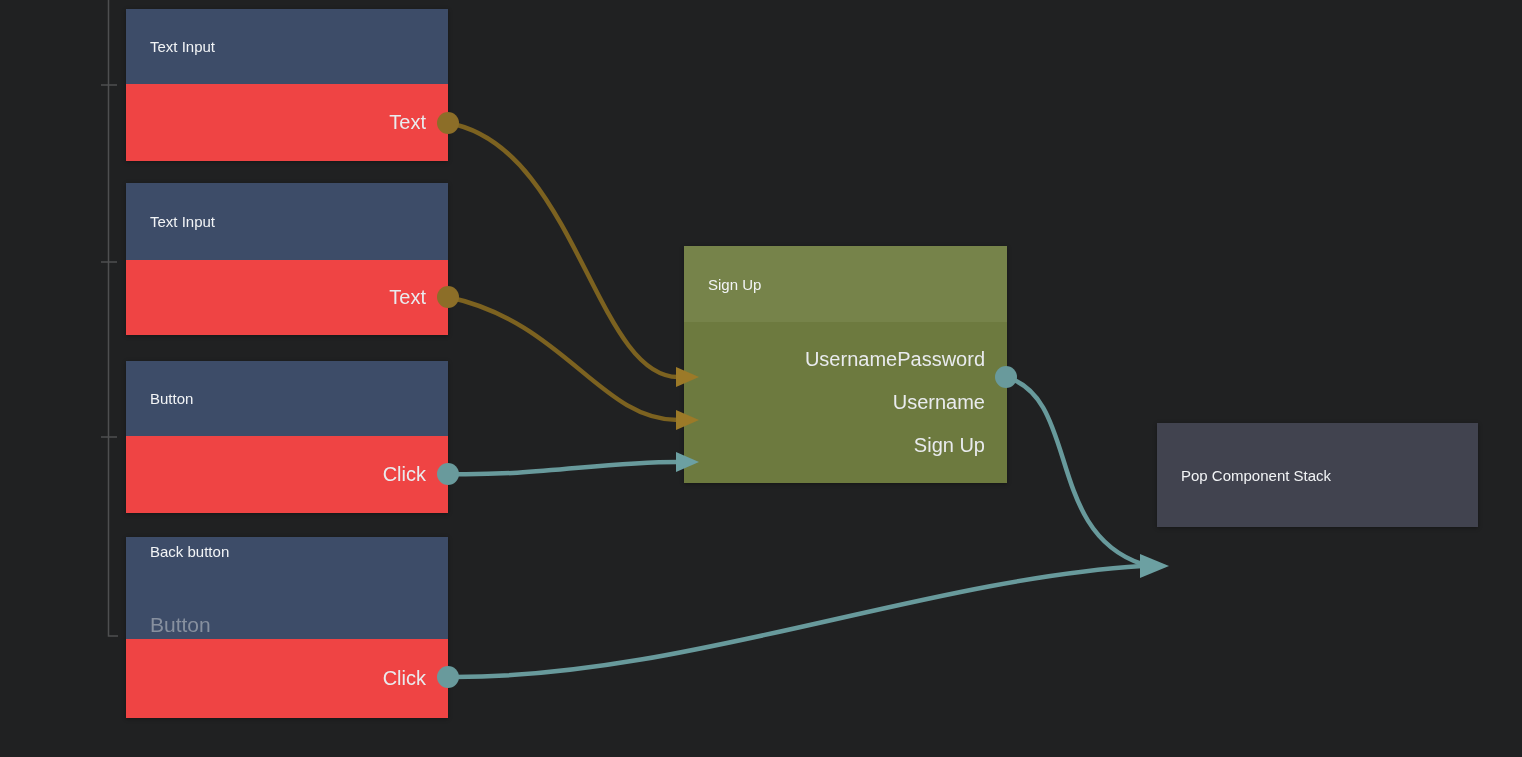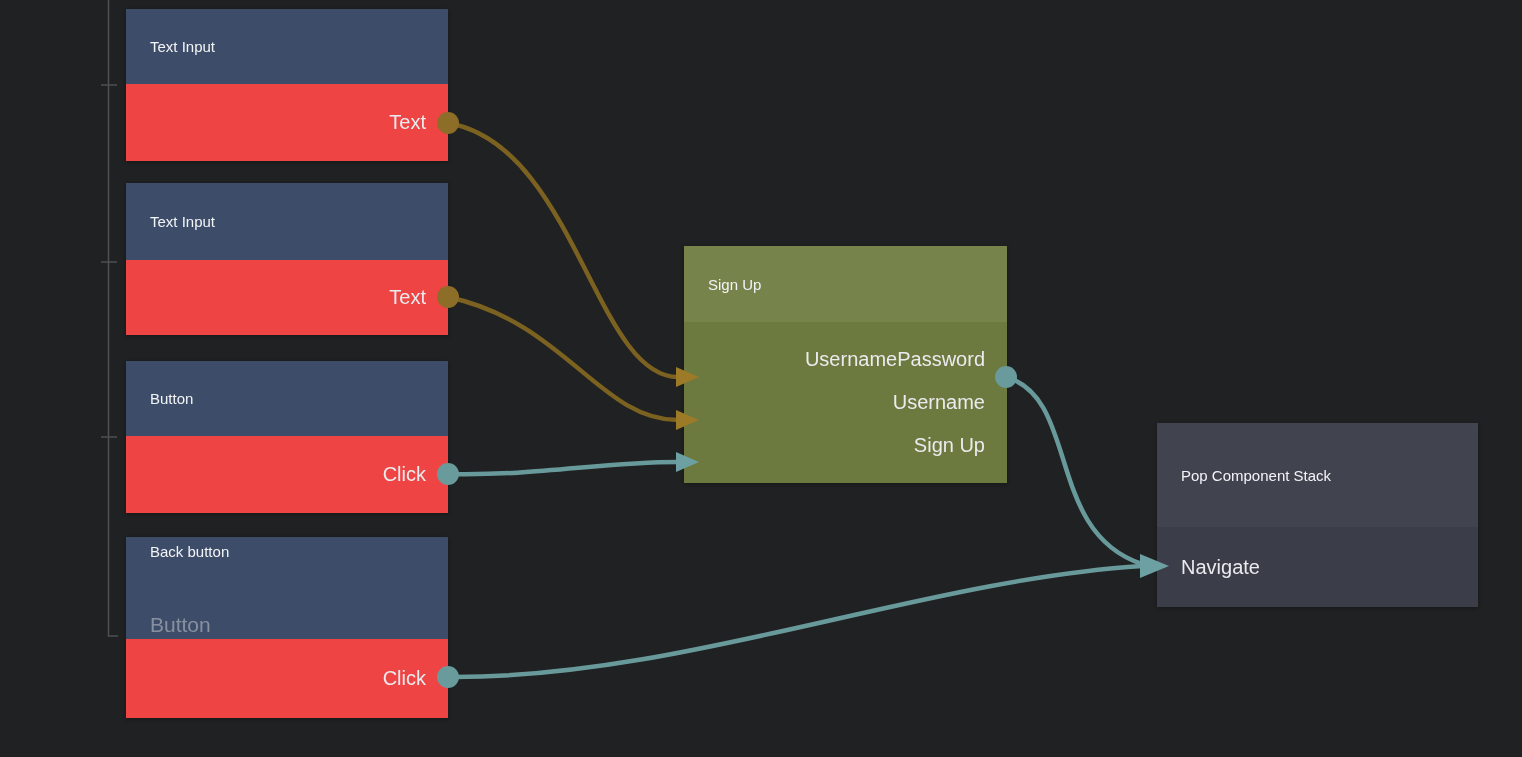--- a/index.html
+++ b/index.html
@@ -144,25 +144,20 @@
       <div class="su-row">
         <span class="port-label">Sign Up</span>
       </div>
     </div>
   </div>
 
   <div class="node dark" id="n-pop-stack">
     <div class="node-header">
       <div class="title">Pop Component Stack</div>
     </div>
-    <div class="node-body">
-      <div class="single-port port-left">
-        <span class="port-label">Navigate</span>
-      </div>
-    </div>
   </div>
 
   <svg class="wires" width="1522" height="757" viewBox="0 0 1522 757">
 
     <path class="hierarchy" d="M108.5 0 L108.5 636 L118 636 M101 85 H117 M101 262 H117 M101 437 H117"></path>
 
     <g>
       <path class="wire wire-gold" d="M448 123 C575 145 595 377 678 377"></path>
       <polygon class="arrow-gold" points="676,367 676,387 699,377"></polygon>
     </g>

